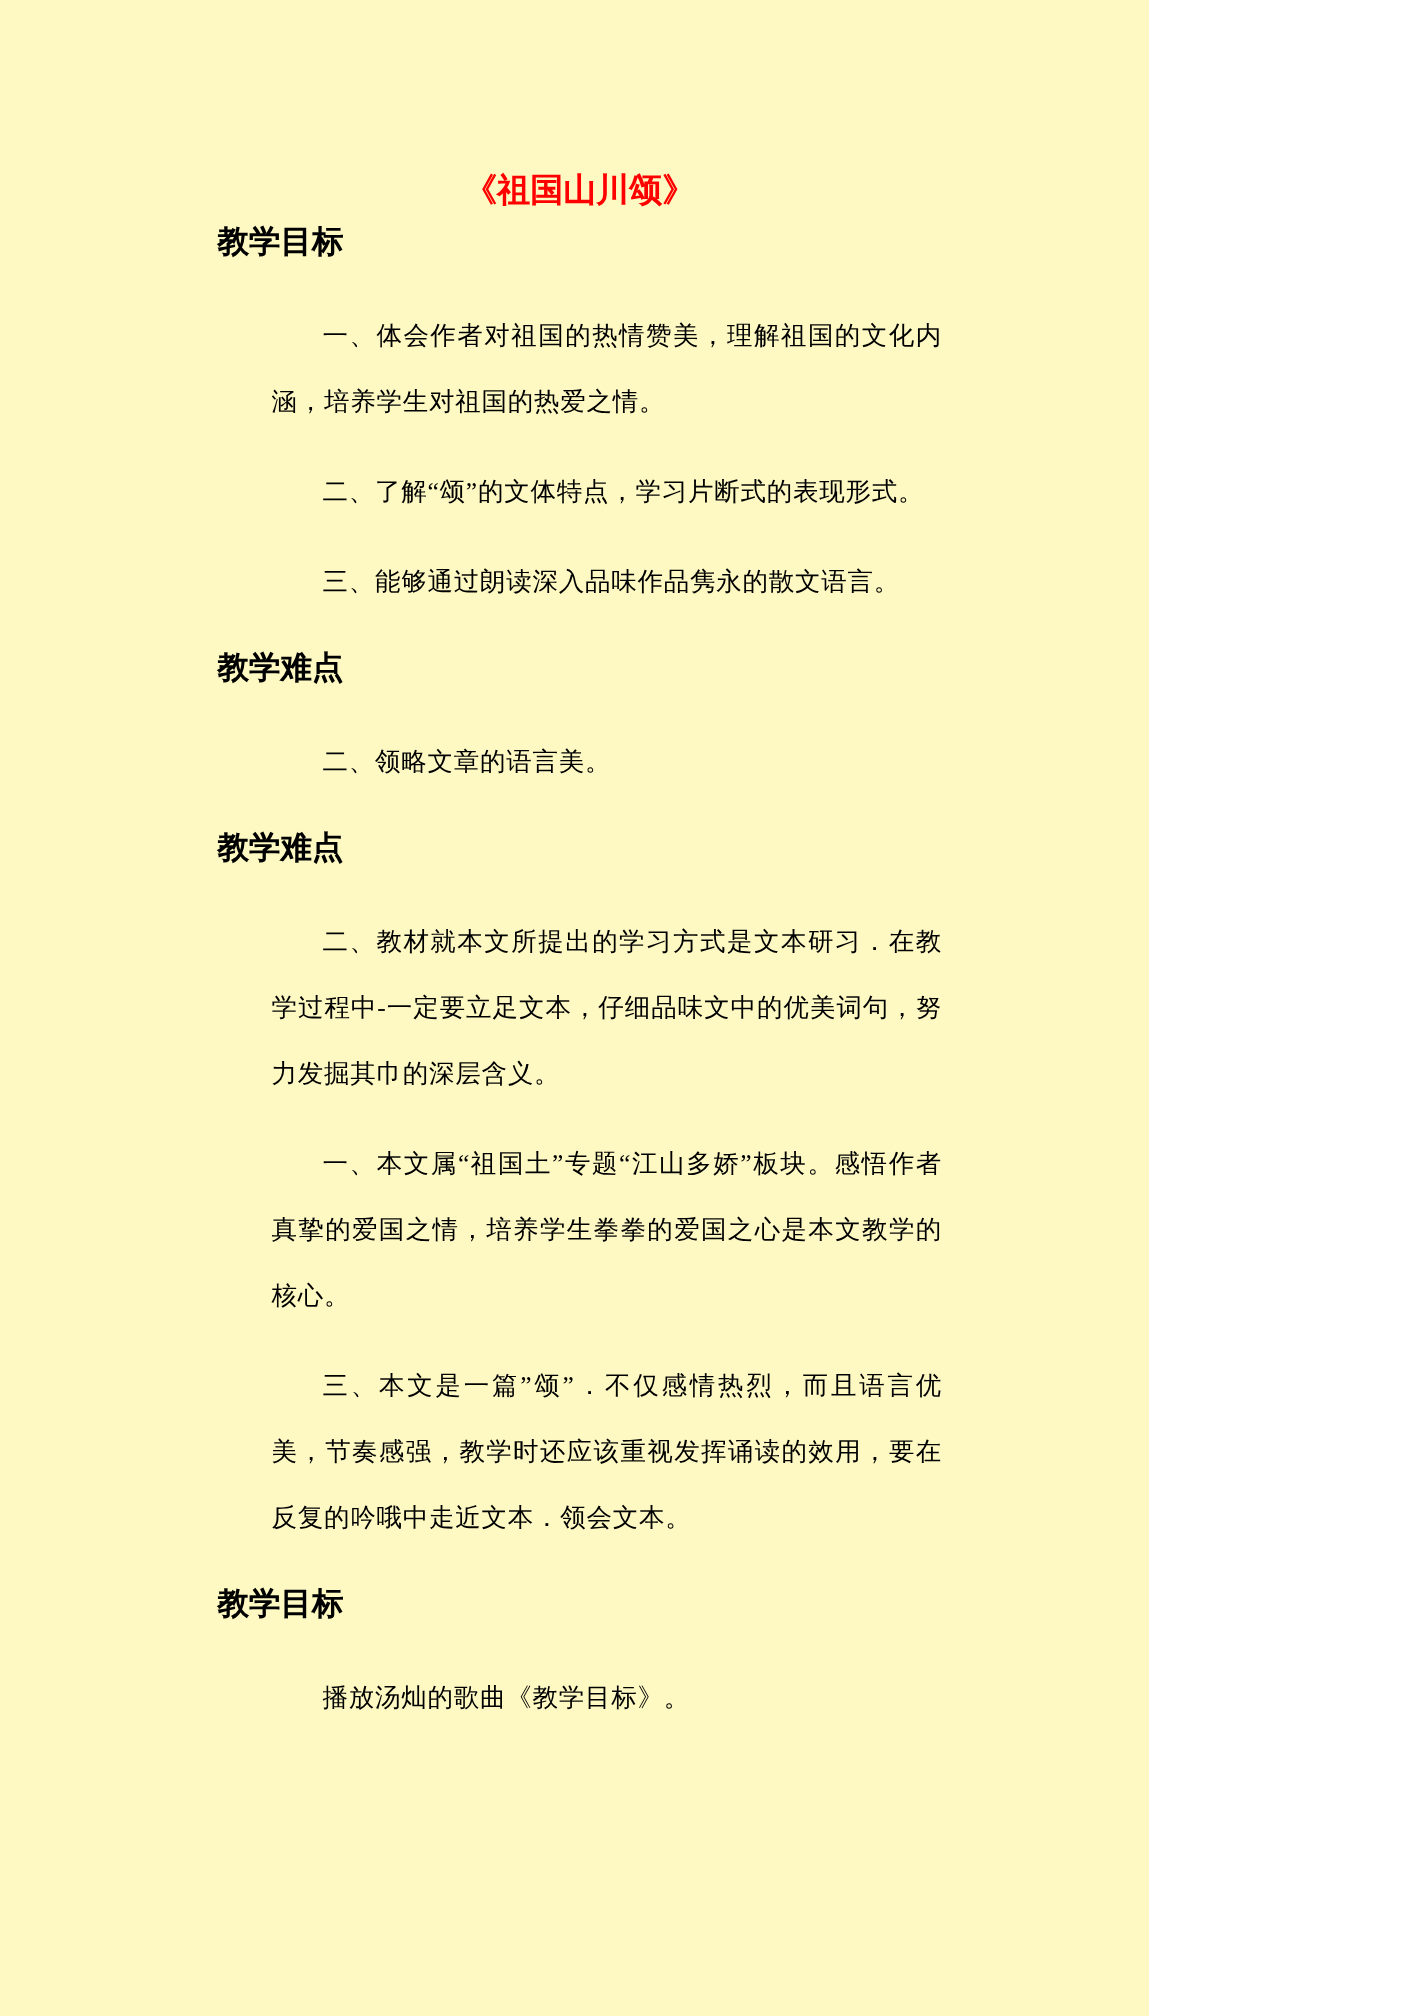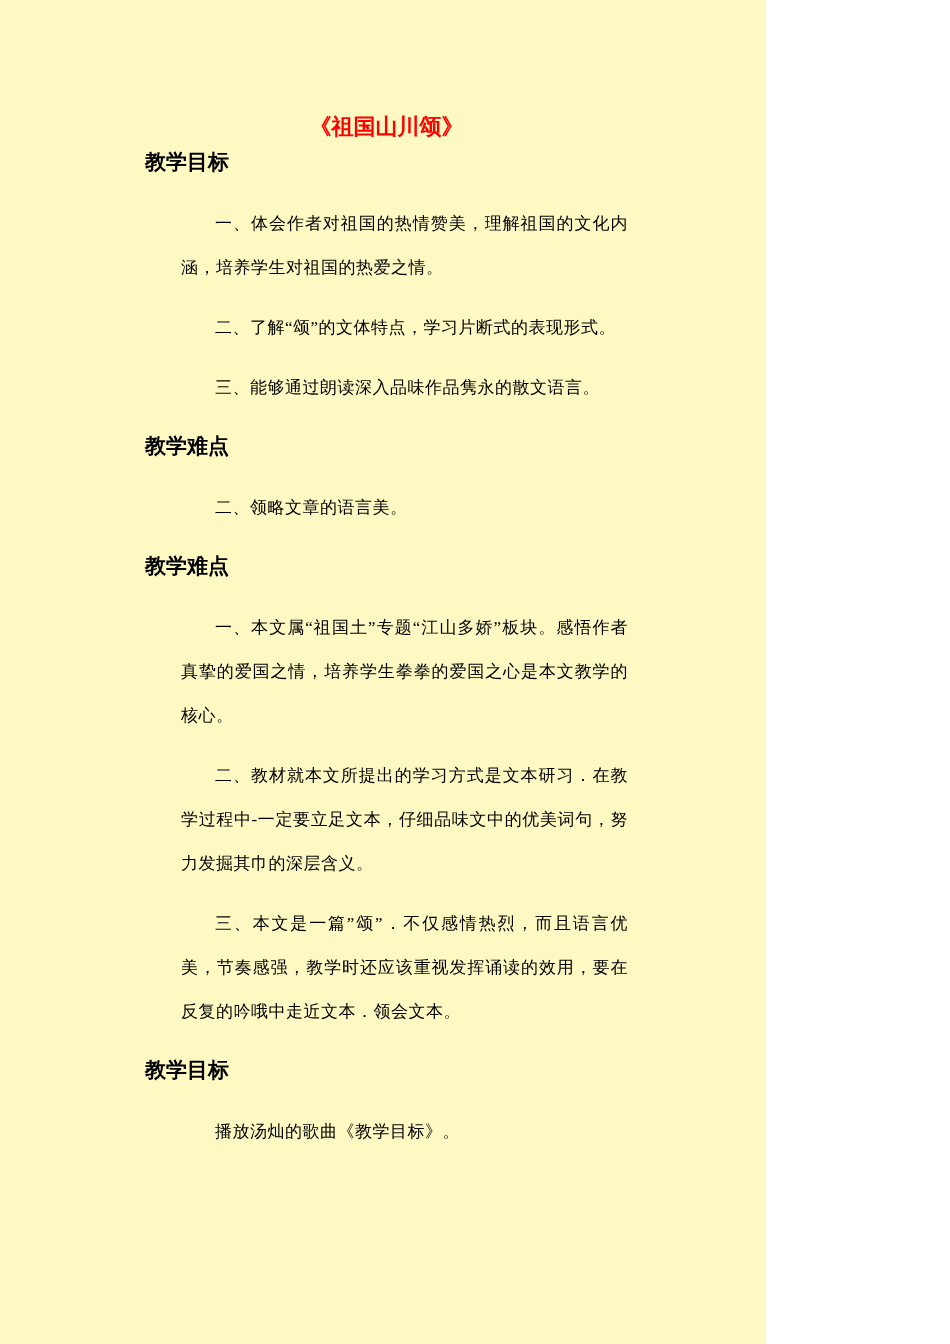--- a/index.html
+++ b/index.html
@@ -55,20 +55,20 @@
   <div class="heading">教学目标</div>
   <p class="para">一、体会作者对祖国的热情赞美，理解祖国的文化内涵，培养学生对祖国的热爱之情。</p>
   <p class="para">二、了解“颂”的文体特点，学习片断式的表现形式。</p>
   <p class="para">三、能够通过朗读深入品味作品隽永的散文语言。</p>
 
   <div class="heading">教学难点</div>
   <p class="para">二、领略文章的语言美。</p>
 
   <div class="heading">教学难点</div>
 
+  <p class="para">二、教材就本文所提出的学习方式是文本研习．在教学过程中-一定要立足文本，仔细品味文中的优美词句，努力发掘其巾的深层含义。</p>
   <p class="para">一、本文属“祖国土”专题“江山多娇”板块。感悟作者真挚的爱国之情，培养学生拳拳的爱国之心是本文教学的核心。</p>
-  <p class="para">二、教材就本文所提出的学习方式是文本研习．在教学过程中-一定要立足文本，仔细品味文中的优美词句，努力发掘其巾的深层含义。</p>
   <p class="para">三、本文是一篇”颂”．不仅感情热烈，而且语言优美，节奏感强，教学时还应该重视发挥诵读的效用，要在反复的吟哦中走近文本．领会文本。</p>
 
   <div class="heading">教学目标</div>
   <p class="para">播放汤灿的歌曲《教学目标》。</p>
 
 </div>
 
 </body></html>

